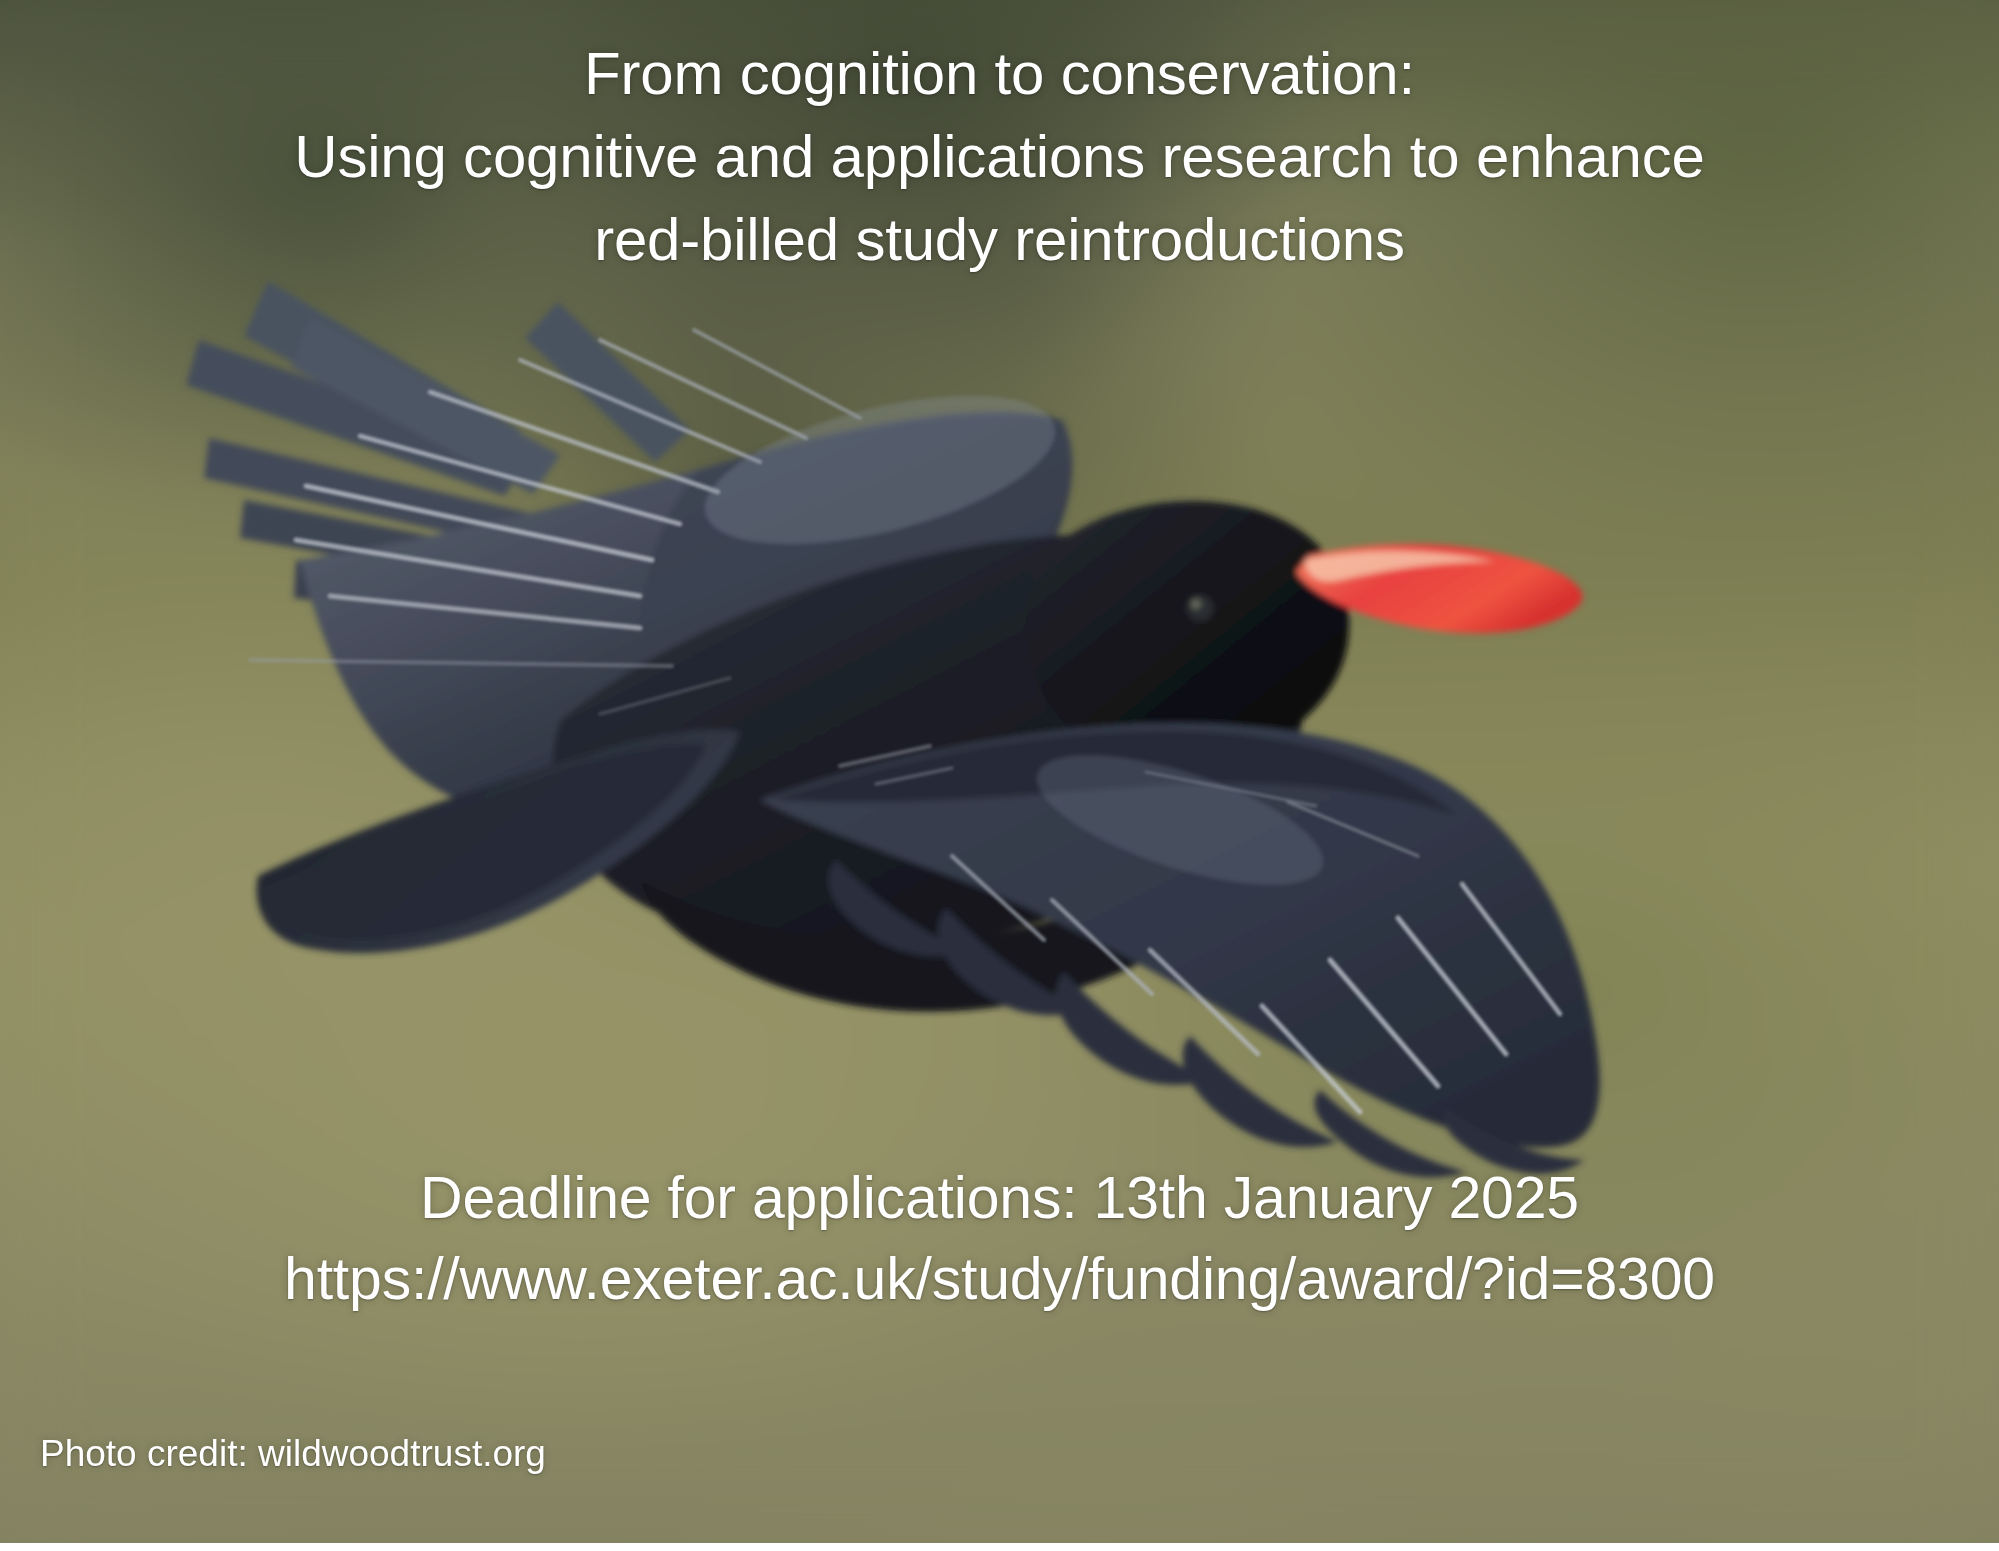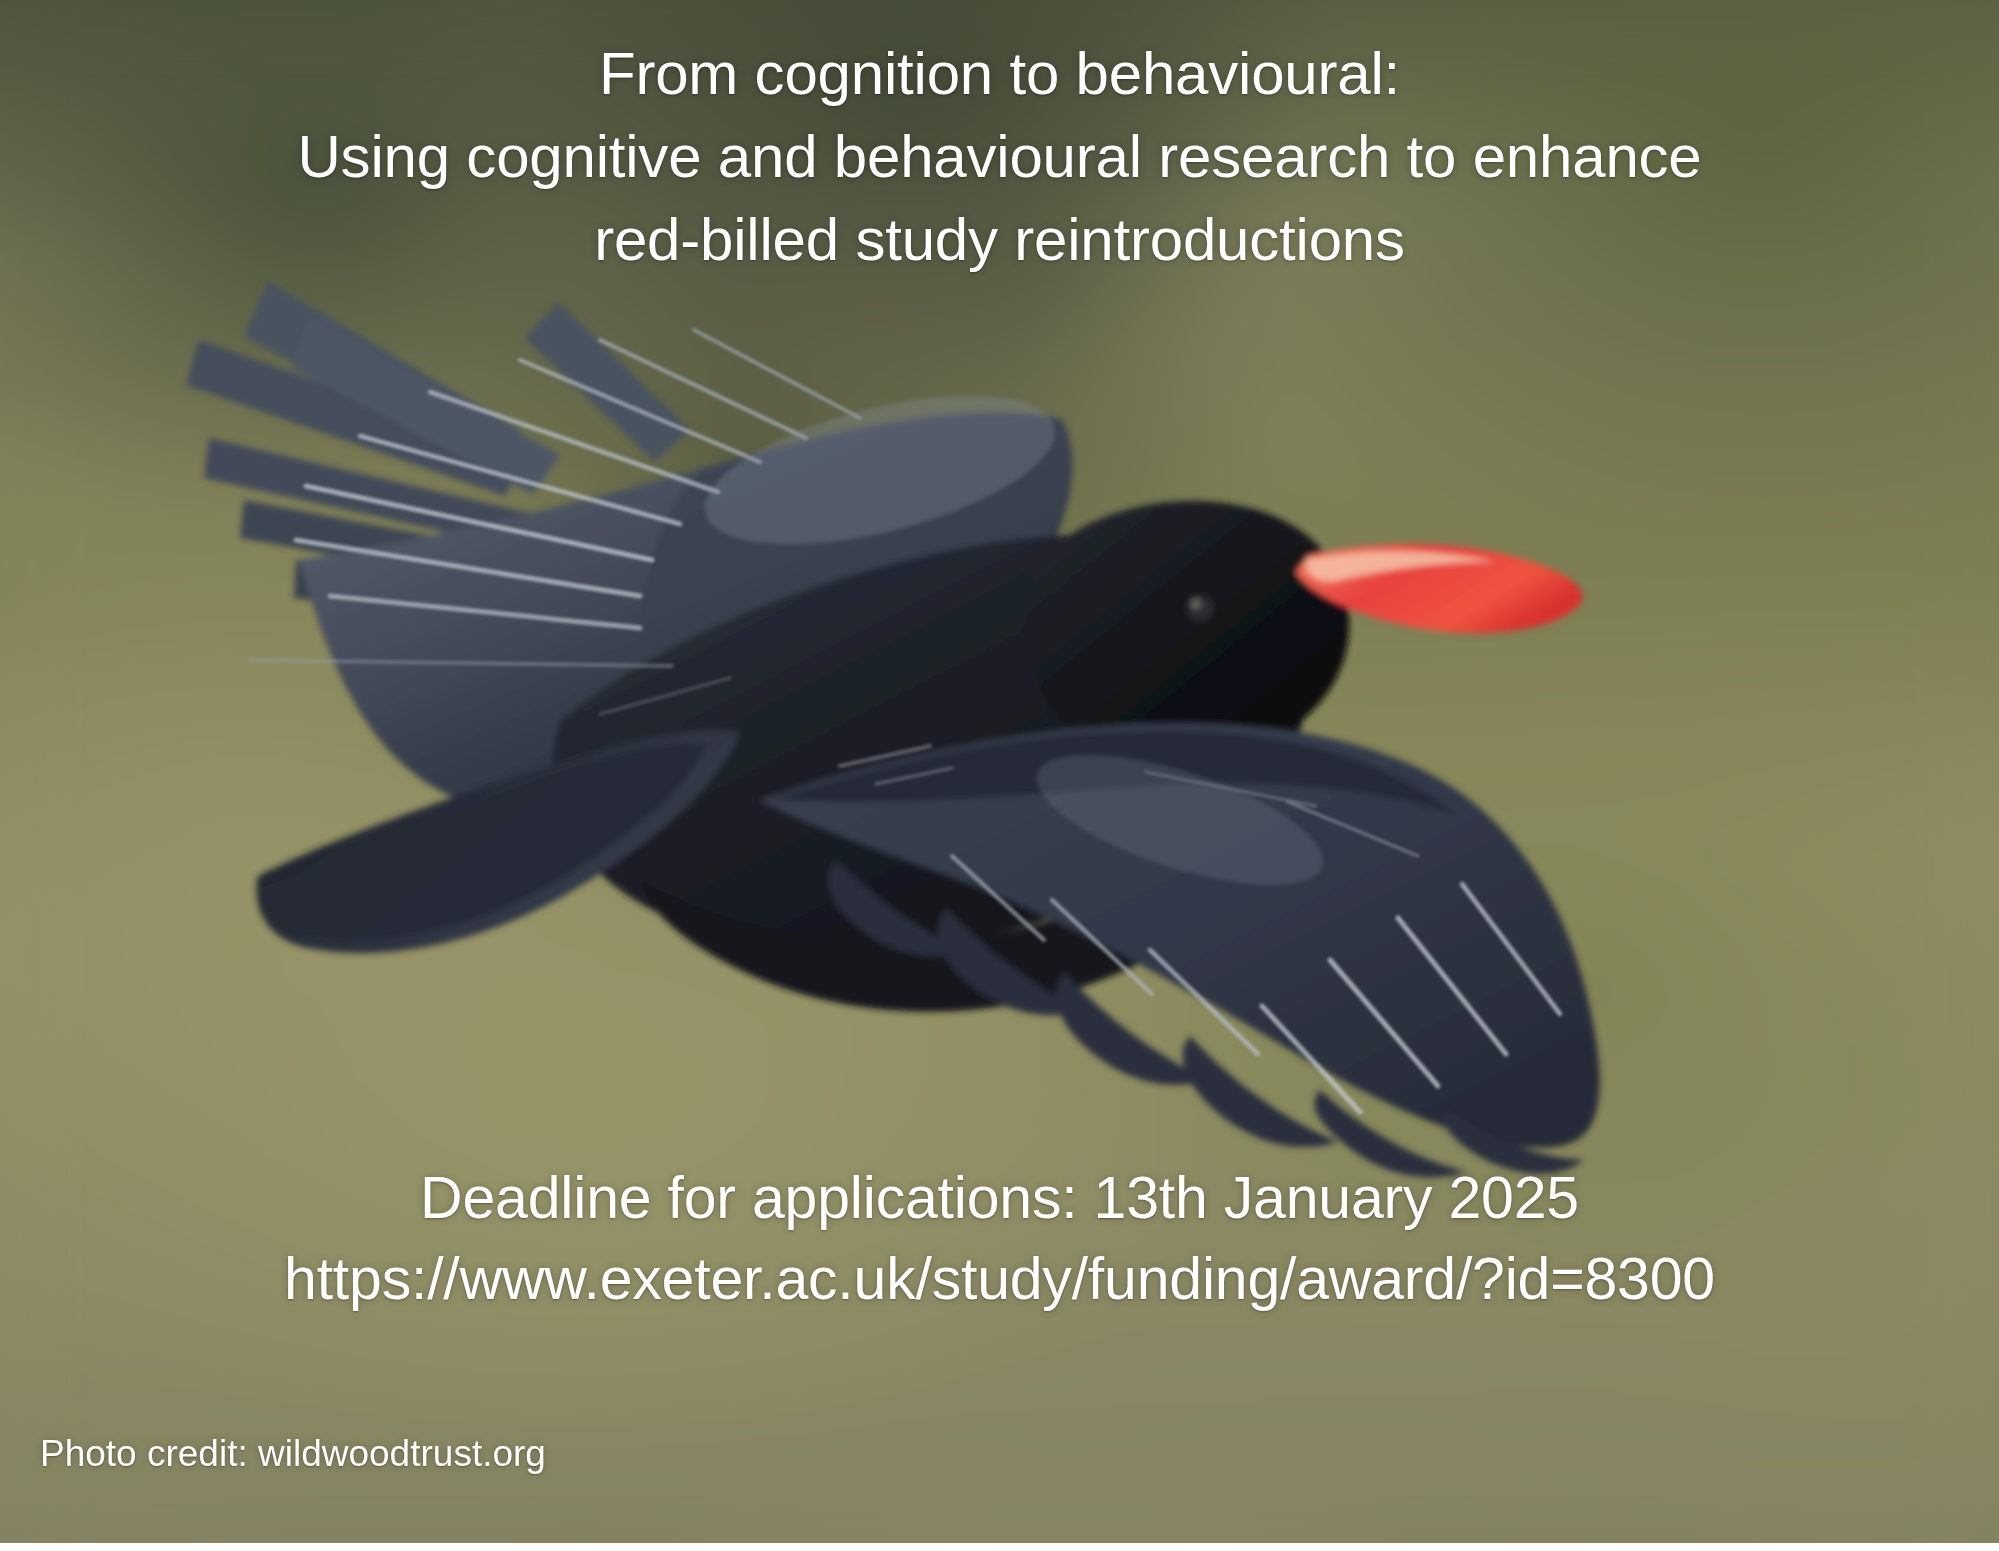--- a/index.html
+++ b/index.html
@@ -310,22 +310,22 @@
       </g>
 
       <g filter="url(#softEdge2)" opacity="0.30">
         <ellipse cx="880" cy="470" rx="180" ry="62" fill="#8d96a6" transform="rotate(-14 880 470)"></ellipse>
         <ellipse cx="1180" cy="820" rx="150" ry="48" fill="#737d8e" transform="rotate(18 1180 820)"></ellipse>
       </g>
     </svg>
   </div>
 
   <div class="text-block" id="title-block">
-    <span class="title-line">From cognition to behavioural:</span>
-    <span class="title-line">Using cognitive and behavioural research to enhance</span>
+    <span class="title-line">From cognition to conservation:</span>
+    <span class="title-line">Using cognitive and applications research to enhance</span>
     <span class="title-line">red-billed study reintroductions</span>
   </div>
 
   <div class="text-block" id="cta-block">
     <span class="cta-line">Deadline for applications: 13th January 2025</span>
     <span class="cta-line">https://www.exeter.ac.uk/study/funding/award/?id=8300</span>
   </div>
 
   <div id="photo-credit">Photo credit: wildwoodtrust.org</div>
 

